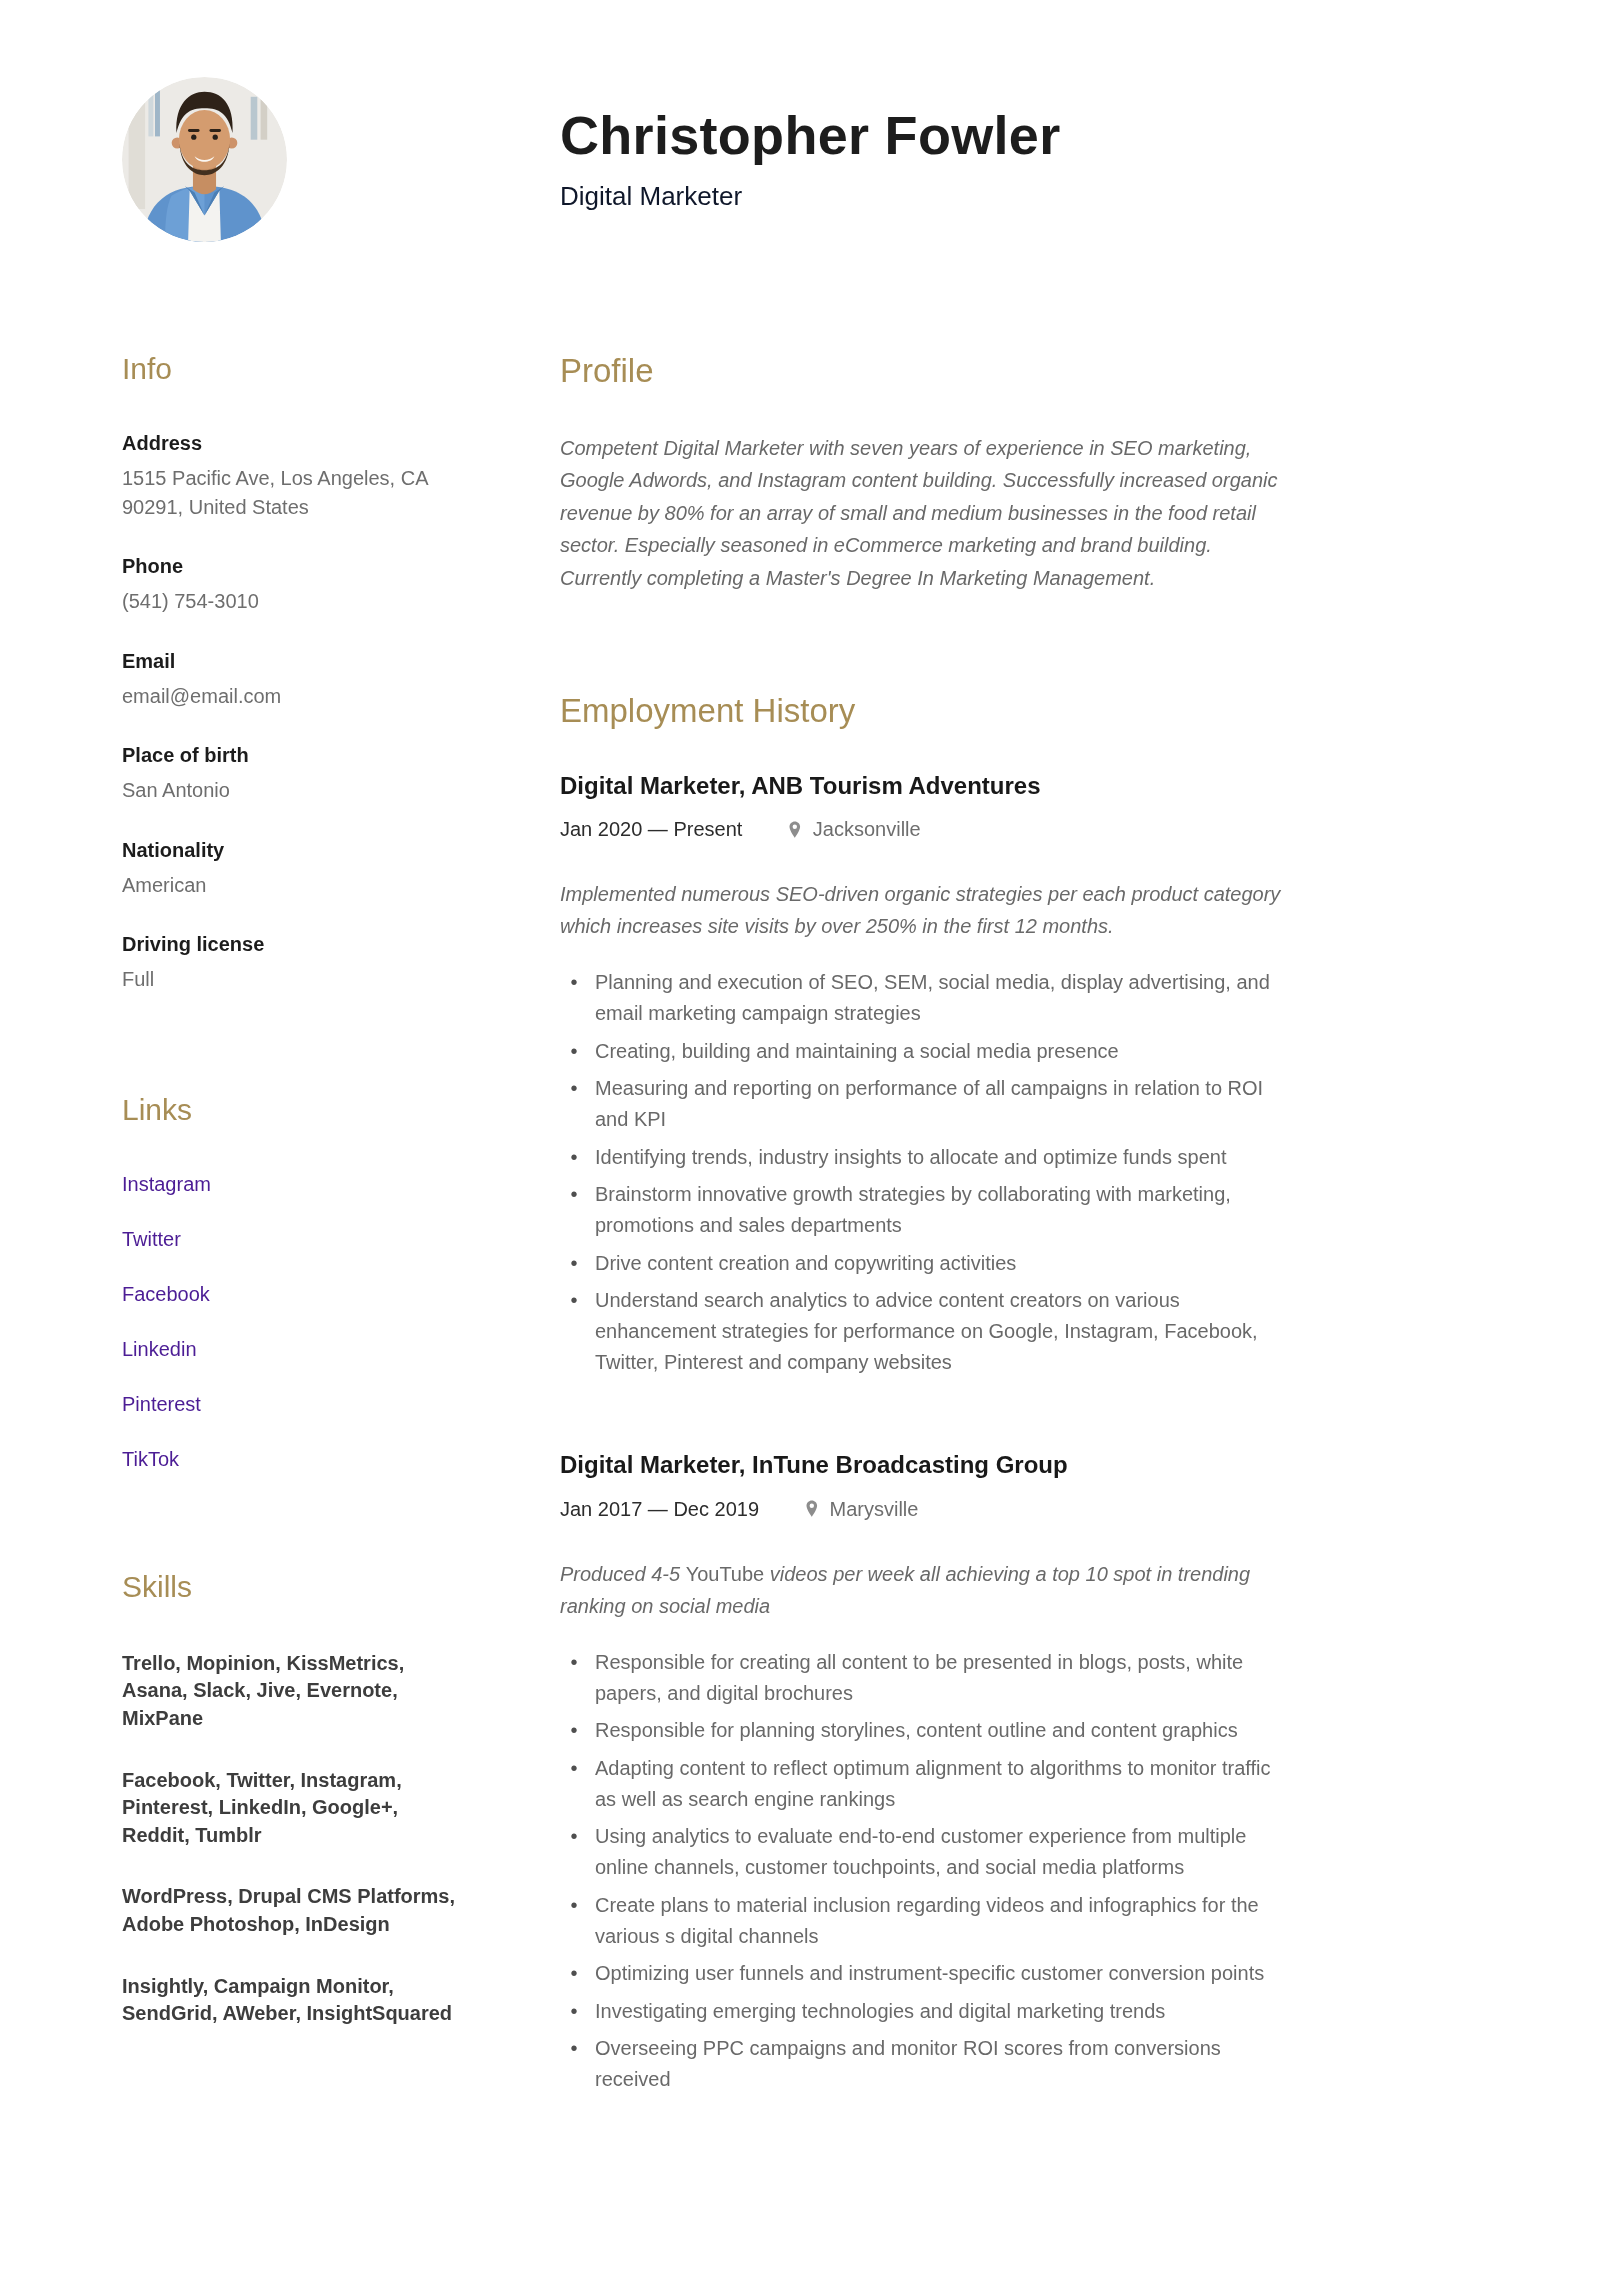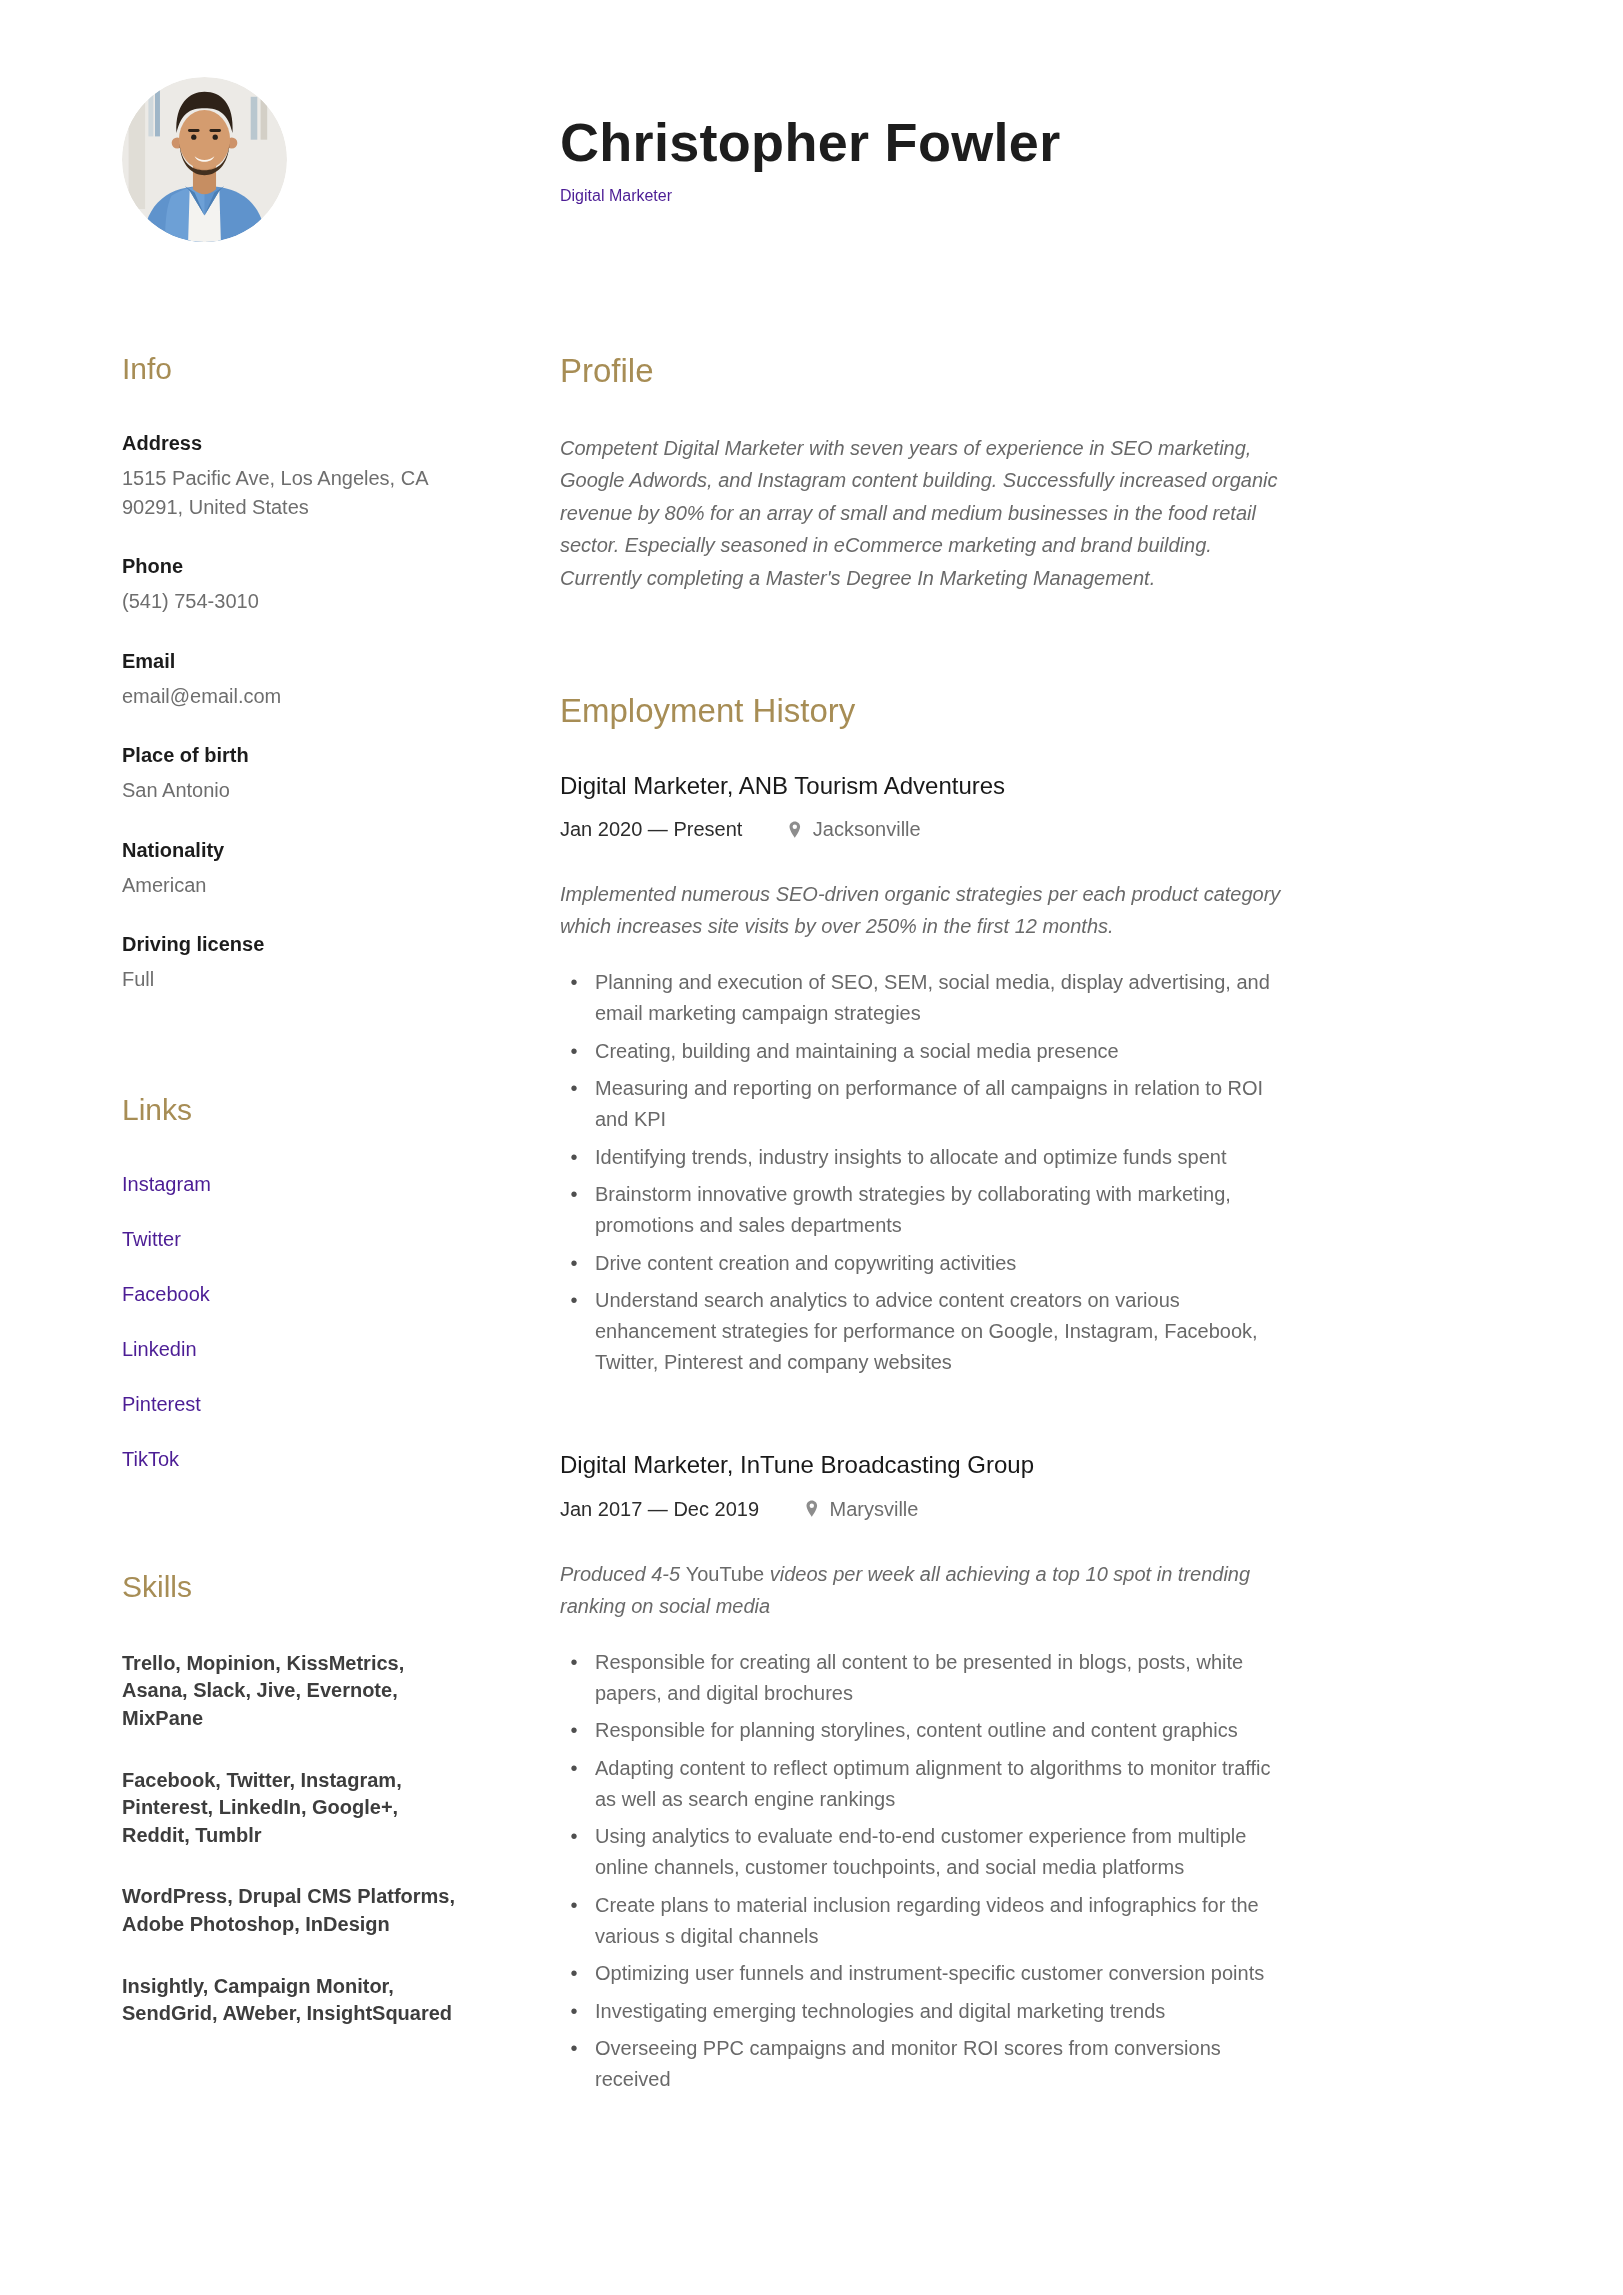--- a/index.html
+++ b/index.html
@@ -37,22 +37,22 @@
   }
   .name {
     font-size: 54px;
     font-weight: 700;
     color: #1d1d1d;
     letter-spacing: 0.3px;
     line-height: 1.05;
   }
   .job-subtitle {
     margin-top: 17px;
-    font-size: 16px;
-    color: #4c1d95;
+    font-size: 26px;
+    color: #0f172a;
   }
   
   .sidebar { width: 337px; }
   .side-heading {
     font-size: 30px;
     font-weight: 400;
     color: #a78d55;
     margin-bottom: 46px;
   }
   .side-section + .side-section { margin-top: 99px; }
@@ -96,21 +96,21 @@
     font-size: 20px;
     font-style: italic;
     color: #696969;
     line-height: 1.62;
   }
   .employment-heading { margin-top: 98px; }
   .job { margin-top: 0; }
   .job + .job { margin-top: 73px; }
   .job-title {
     font-size: 24px;
-    font-weight: 400;
+    font-weight: 700;
     color: #191919;
     margin-bottom: 18.3px;
   }
   .job-meta {
     display: flex;
     align-items: center;
     margin-bottom: 37px;
   }
   .job-dates {
     font-size: 20px;

